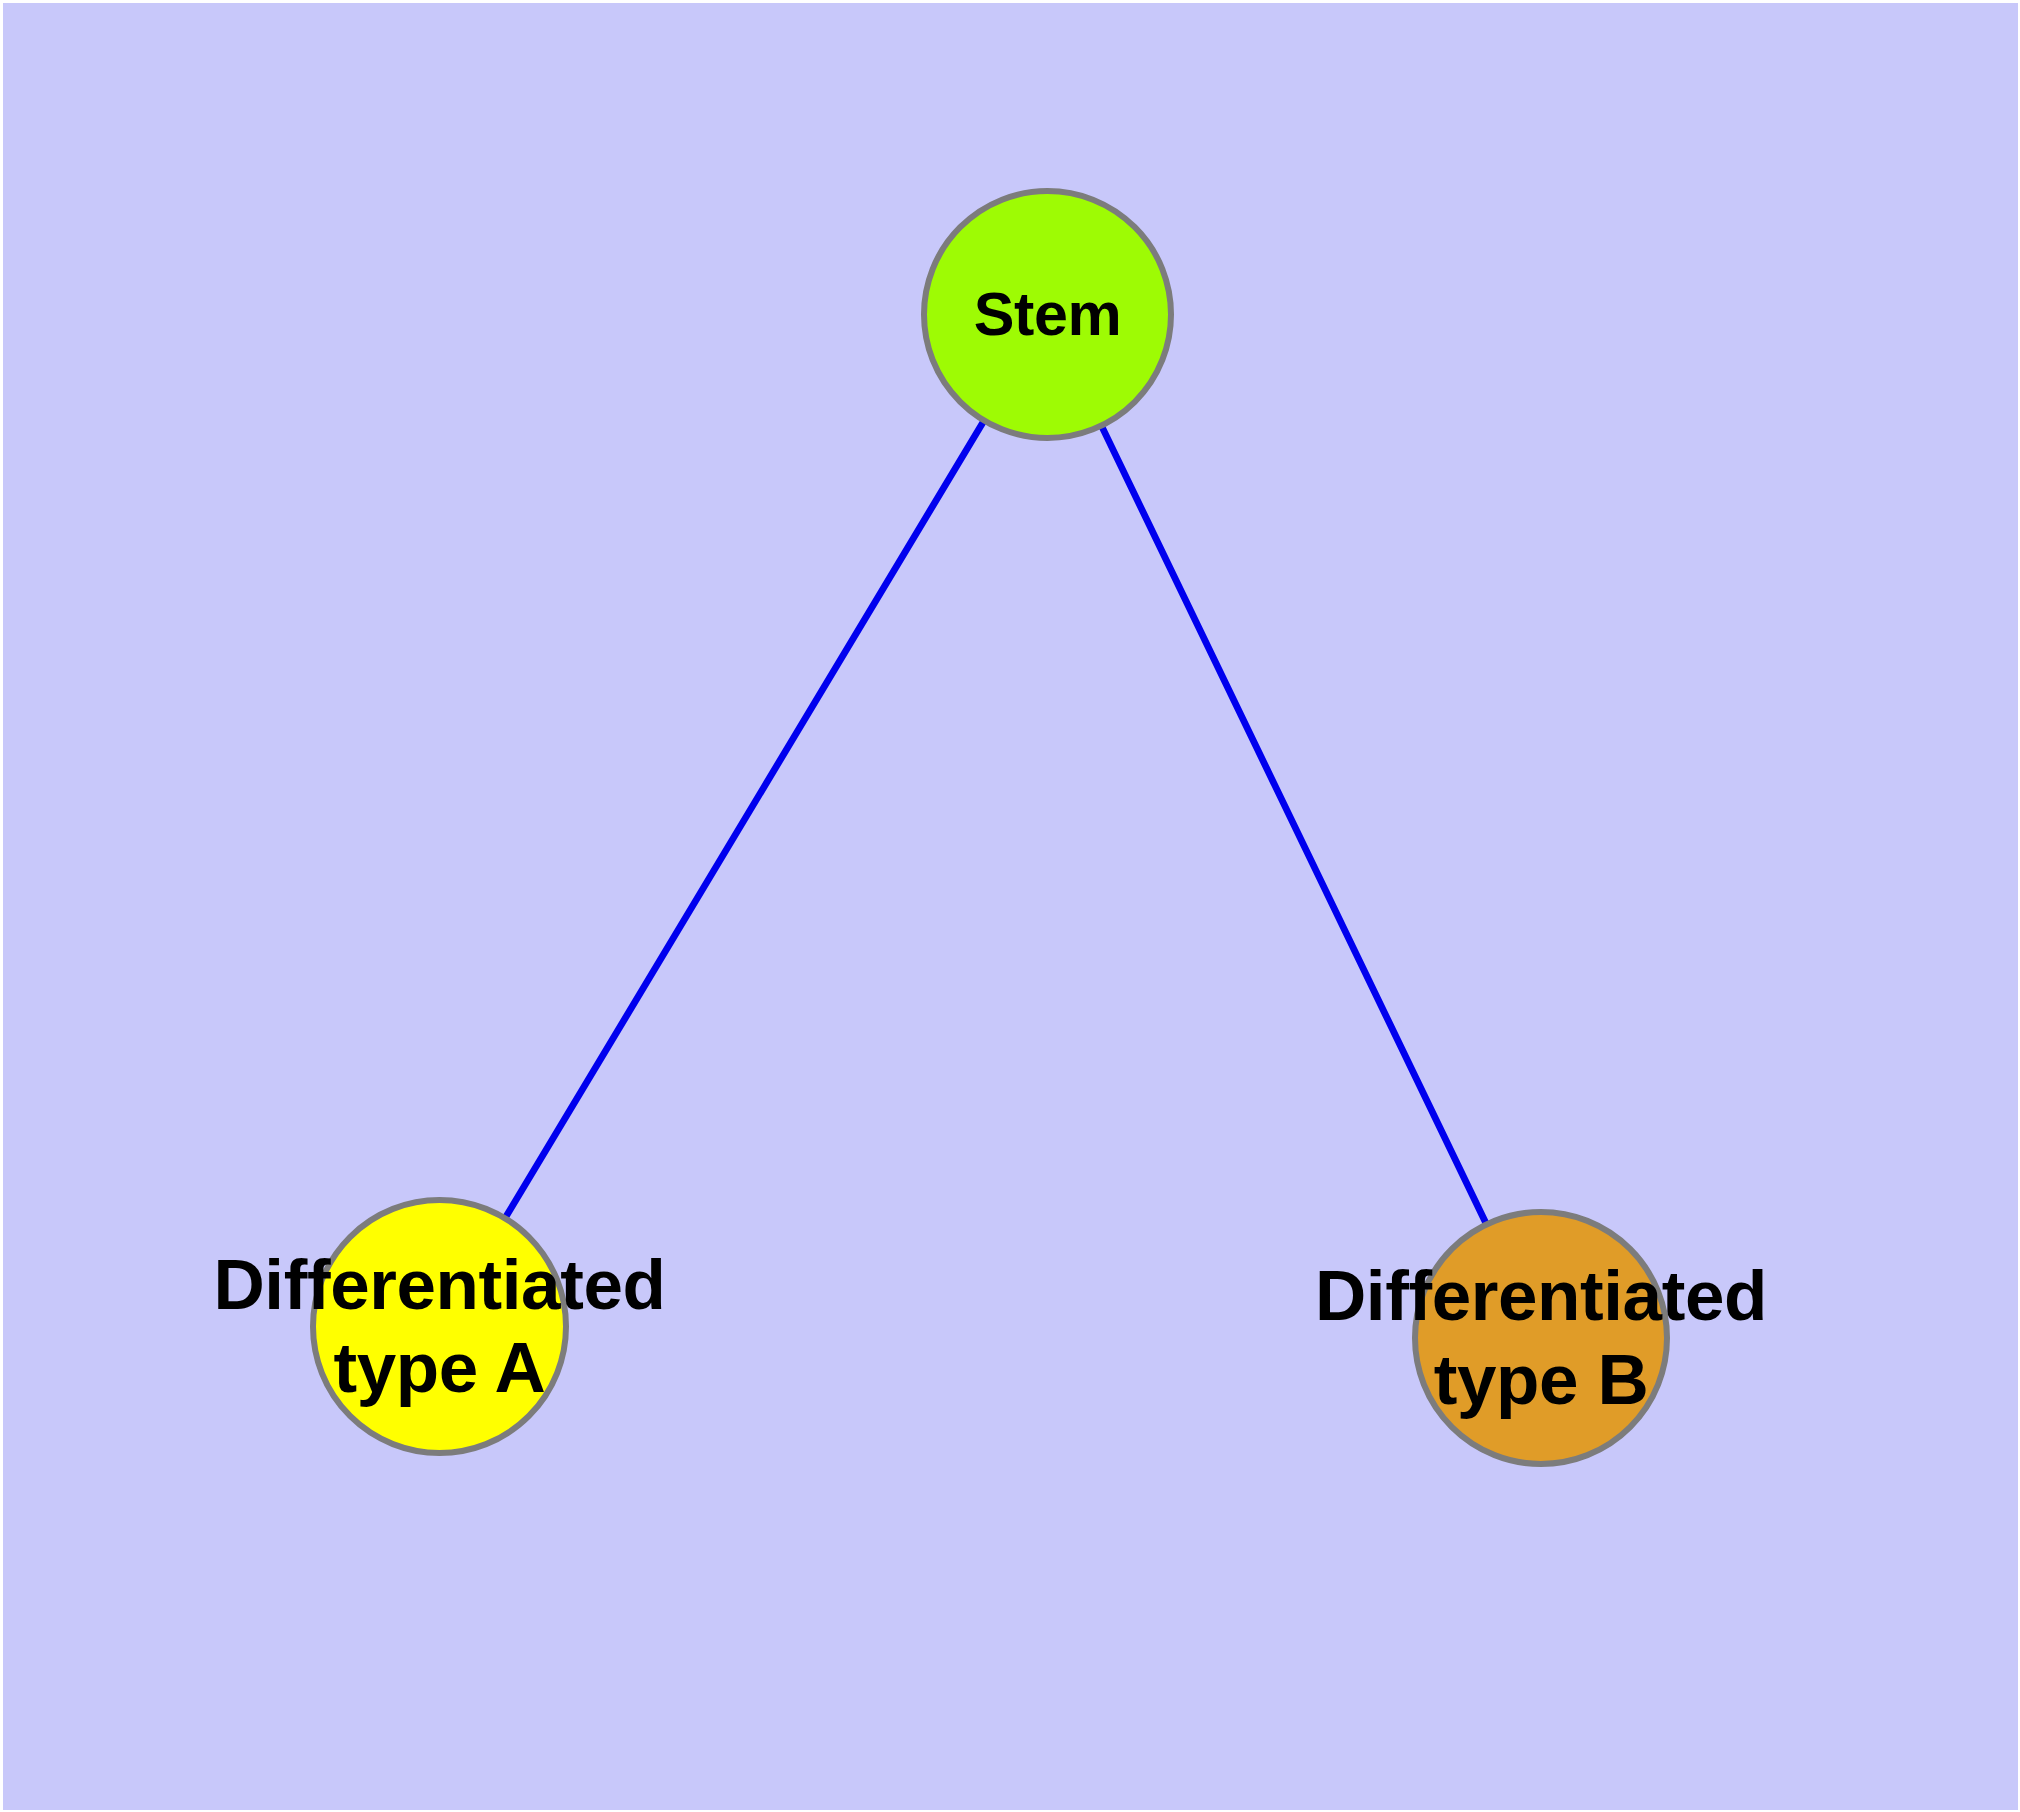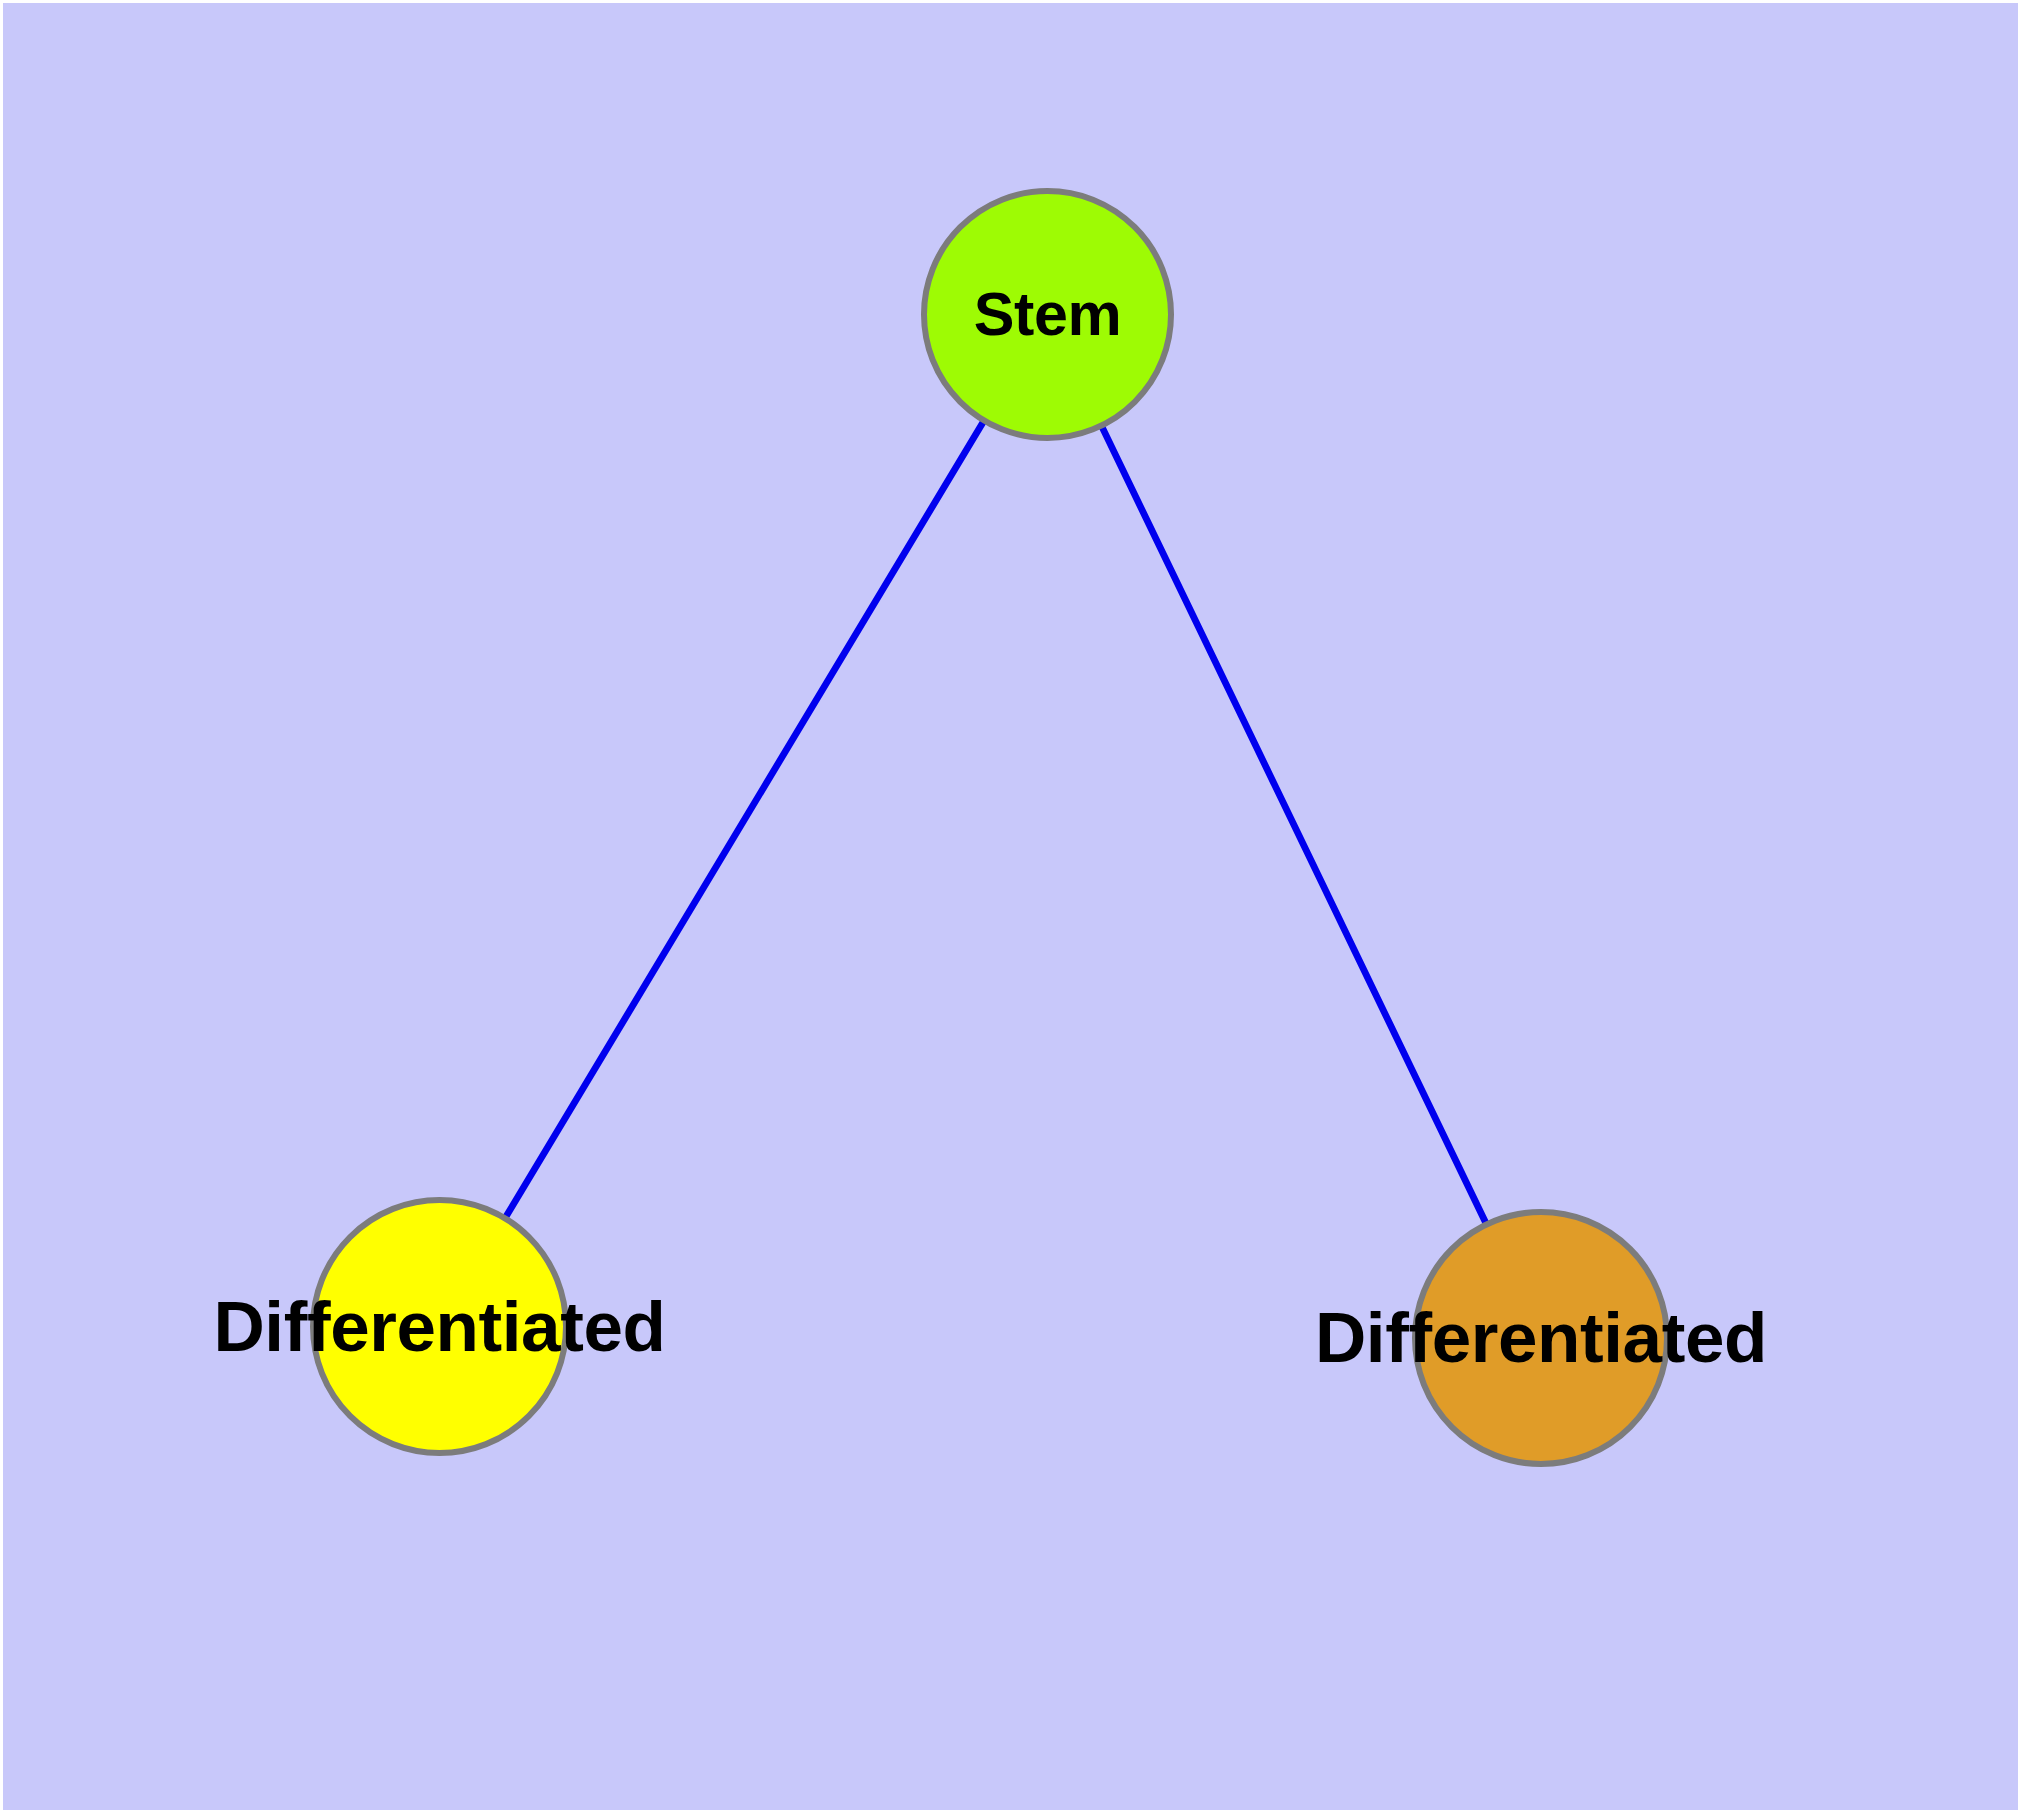--- a/index.html
+++ b/index.html
@@ -86,24 +86,26 @@
 
     <div class="node" id="node-0" style="left: 921px; top: 188px; width: 253px; height: 253px; background: rgb(158, 251, 4); border-color: rgb(124, 124, 124); border-width: 6.8px;">
       <div class="node-label single" style="color: rgb(0, 0, 0);">
         <div>Stem</div>
       </div>
     </div>
 
     <div class="node" id="node-1" style="left: 310px; top: 1197px; width: 259px; height: 259px; background: rgb(255, 255, 0); border-color: rgb(124, 124, 124); border-width: 6.8px;">
       <div class="node-label" style="color: rgb(0, 0, 0);">
         <div>Differentiated</div>
+        <div>type A</div>
       </div>
     </div>
 
     <div class="node" id="node-2" style="left: 1412px; top: 1209px; width: 258px; height: 258px; background: rgb(224, 156, 40); border-color: rgb(124, 124, 124); border-width: 6.8px;">
       <div class="node-label" style="color: rgb(0, 0, 0);">
         <div>Differentiated</div>
+        <div>type B</div>
       </div>
     </div>
 
   </div>
 </div>
 
 
 </body></html>

